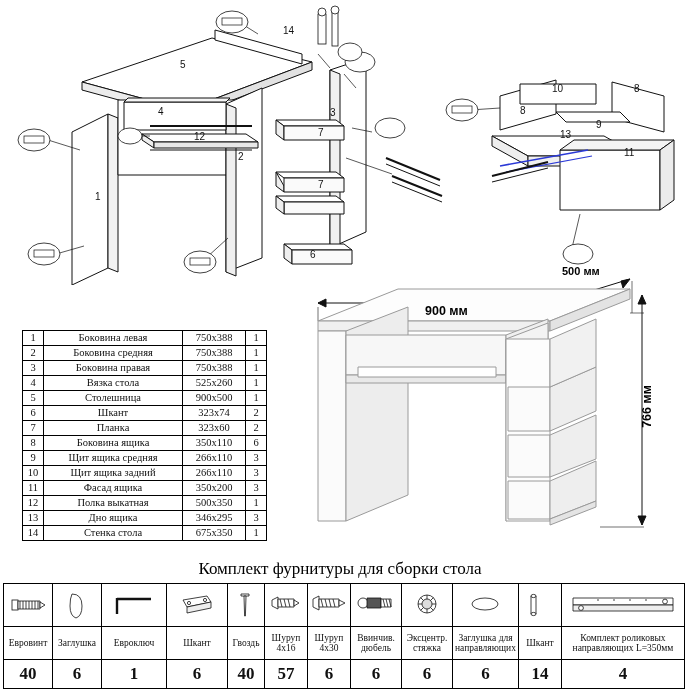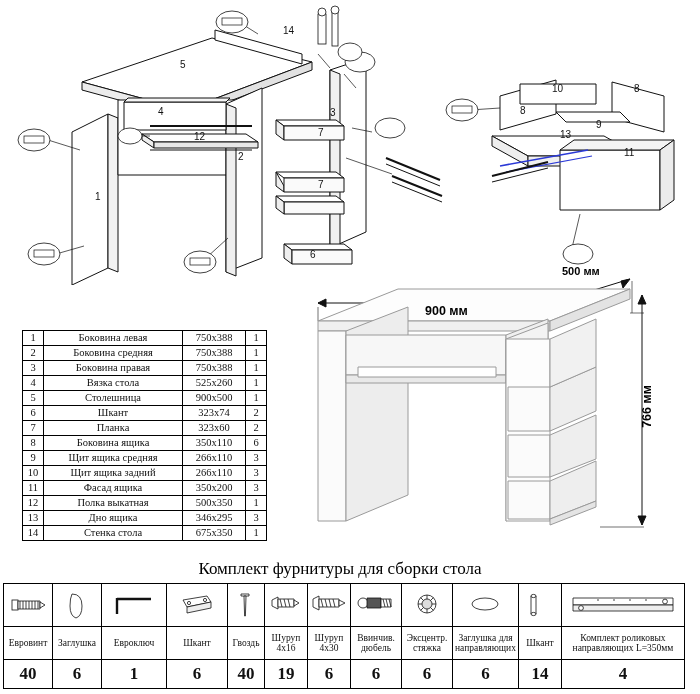--- a/index.html
+++ b/index.html
@@ -497,21 +497,21 @@
         <td class="hw-name">Заглушка для направляющих</td>
         <td class="hw-name">Шкант</td>
         <td class="hw-name">Комплект роликовых направляющих L=350мм</td>
       </tr>
       <tr>
         <td class="hw-qty">40</td>
         <td class="hw-qty">6</td>
         <td class="hw-qty">1</td>
         <td class="hw-qty">6</td>
         <td class="hw-qty">40</td>
-        <td class="hw-qty">19</td>
+        <td class="hw-qty">57</td>
         <td class="hw-qty">6</td>
         <td class="hw-qty">6</td>
         <td class="hw-qty">6</td>
         <td class="hw-qty">6</td>
         <td class="hw-qty">14</td>
         <td class="hw-qty">4</td>
       </tr>
     </tbody>
   </table>
 

